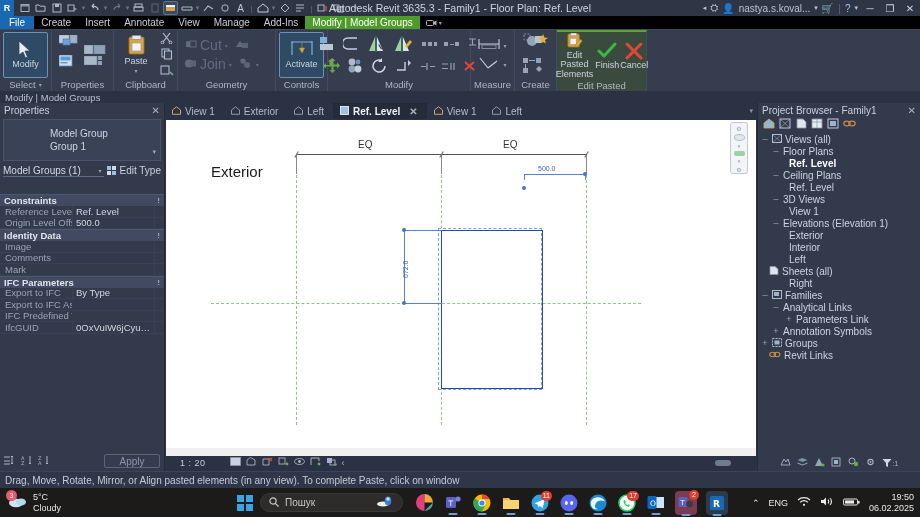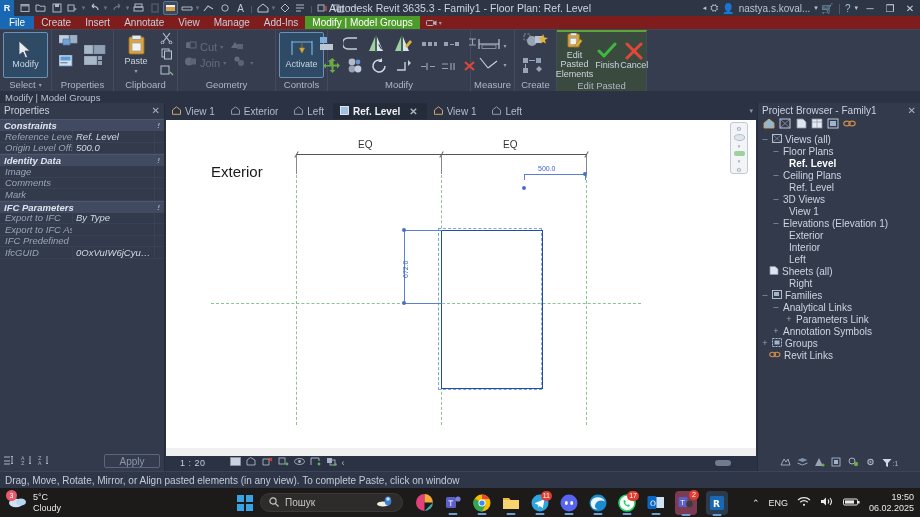--- a/index.html
+++ b/index.html
@@ -39,21 +39,21 @@
   .title-right {
     position: absolute; right: 2px; top: 0; height: 16px;
     display: flex; align-items: center; gap: 4px; font-size: 10px;
     color: #b8c2d0;
   }
   .winbtn { width: 16px; text-align: center; font-size: 10px; color:#cfd6e0;}
 
   
   .menubar {
     position: absolute; top: 16px; left: 0; width: 920px; height: 13px;
-    background: #7f1d1d; display: flex; align-items: stretch; font-size: 10px;
+    background: #000000; display: flex; align-items: stretch; font-size: 10px;
   }
   .menu-item {
     padding: 0 7px; display: flex; align-items: center; color: #c6cedb;
   }
   .menu-item.file { background: #1868b3; color: #fff; padding: 0 9px; }
   .menu-item.ctx { background: #4d9b29; color: #fff; }
   .menu-cam { padding: 0 6px; display:flex; align-items:center; gap:2px; color:#aab4c4;}
 
   
   .ribbon {
@@ -76,21 +76,21 @@
   }
   .bigbtn {
     display: flex; flex-direction: column; align-items: center;
     justify-content: center; width: 46px; height: 46px; gap: 1px;
     border-radius: 2px;
   }
   .bigbtn.sel { background: #2f4a64; border: 1px solid #6a92b8; }
   .bigbtn .lbl { font-size: 9px; color: #ccd4e0; line-height: 1.05; text-align:center; }
   .smallgrid { display: flex; flex-direction: column; gap: 2px; }
   .srow { display: flex; gap: 3px; align-items: center; }
-  .txtico { font-size: 11px; color: #9aa4b4; }
+  .txtico { font-size: 14px; color: #9aa4b4; }
   .dim { opacity: 0.45; }
   .dropcaret { font-size: 6px; color: #97a1b2; }
 
   
   .ctxstrip {
     position: absolute; top: 91px; left: 0; width: 920px; height: 12px;
     background: #2b3243; font-size: 9.5px; color: #b9c2d0;
     display: flex; align-items: center; padding-left: 5px;
   }
 
@@ -116,21 +116,21 @@
   .props-selrow {
     height: 15px; margin: 2px 3px; display: flex; align-items: center;
     gap: 3px; font-size: 10px;
   }
   .props-selrow .selbox {
     flex: 1; border-bottom: 1px solid #5d6a83; display: flex;
     align-items: center; justify-content: space-between; padding-right: 3px;
     color: #d3dae5;
   }
   .edittype { display: flex; align-items: center; gap: 2px; color: #c9d1dd; font-size: 10px; }
-  .pgrid { margin-top: 2px; font-size: 9.5px; font-style: italic; }
+  .pgrid { margin-top: 14px; font-size: 9.5px; }
   .pgroup {
     height: 12px; background: #414a60; display: flex; align-items: center;
     justify-content: space-between; padding: 0 4px; font-weight: bold;
     color: #dfe5ee; border-top: 1px solid #4c5770;
   }
   .prow {
     height: 11.5px; display: flex; align-items: center;
     border-bottom: 1px solid #394154;
   }
   .pname { width: 72px; padding-left: 5px; color: #9aa5b6; overflow:hidden; white-space:nowrap;}
@@ -757,21 +757,44 @@
   <div class="ctxstrip">
     <span>Modify | Model Groups</span>
   </div>
 
   <div class="props">
     <div class="props-title">
       <span>Properties</span>
       <span style="font-size:10px;color:#aab4c4;">✕</span>
     </div>
 
-
+    <div class="props-type">
+      <div class="thumb"></div>
+      <div class="tnames">
+        <div>Model Group</div>
+        <div>Group 1</div>
+      </div>
+      <span class="caret">▾</span>
+    </div>
+
+    <div class="props-selrow">
+      <div class="selbox">
+        <span>Model Groups (1)</span>
+        <span class="dropcaret">▾</span>
+      </div>
+      <div class="edittype">
+        <svg width="10" height="10" viewBox="0 0 10 10">
+            <rect x="0" y="0" width="4" height="4" fill="#9dc0e0"></rect>
+            <rect x="5" y="0" width="4" height="4" fill="#cfdceb"></rect>
+            <rect x="0" y="5" width="4" height="4" fill="#cfdceb"></rect>
+            <rect x="5" y="5" width="4" height="4" fill="#9dc0e0"></rect>
+          </svg>
+        <span>Edit Type</span>
+      </div>
+    </div>
 
     <div class="pgrid">
 
       <div class="pgroup">
         <span>Constraints</span>
         <span style="font-size:8px;color:#9aa5b6;">⁞</span>
       </div>
       <div class="prow">
         <div class="pname">Reference Level</div>
         <div class="pval">Ref. Level</div>

